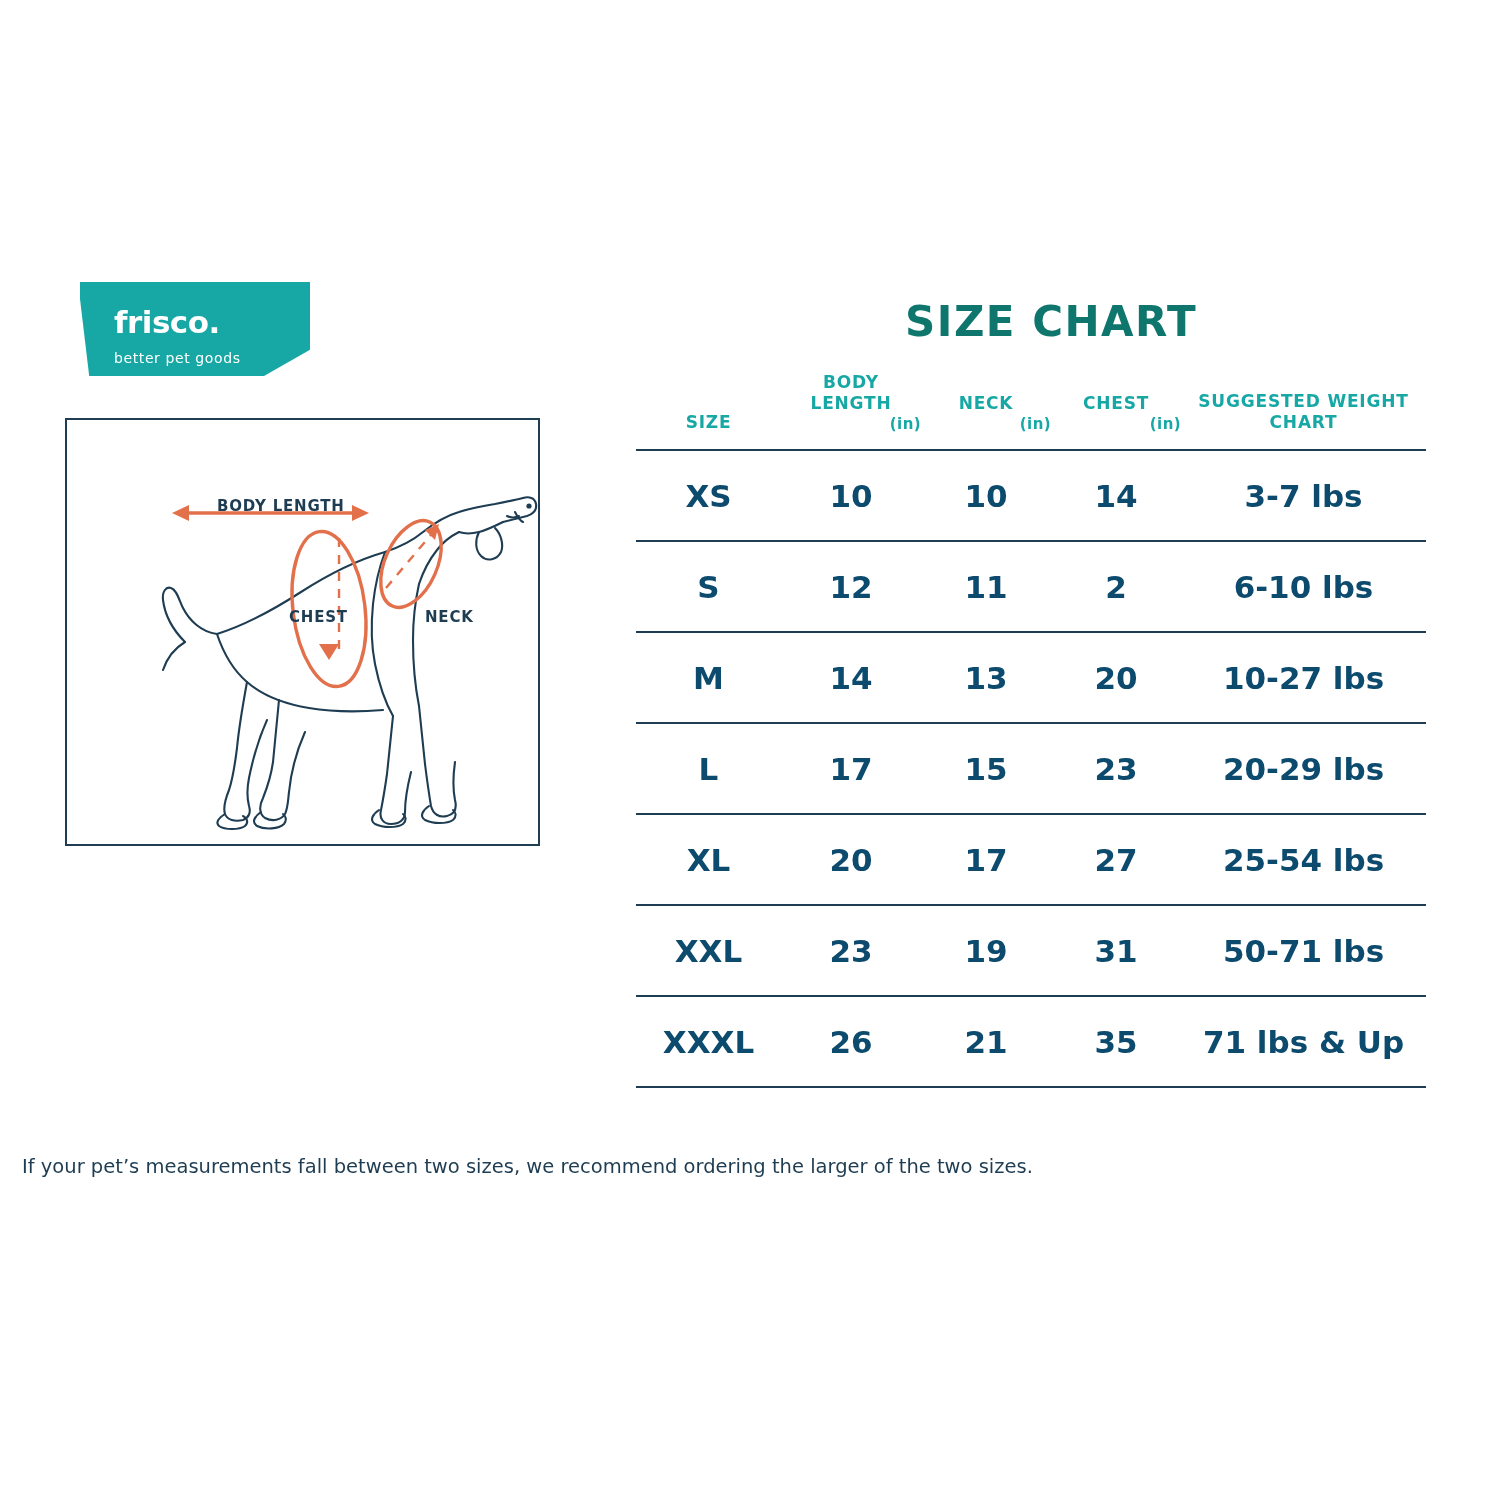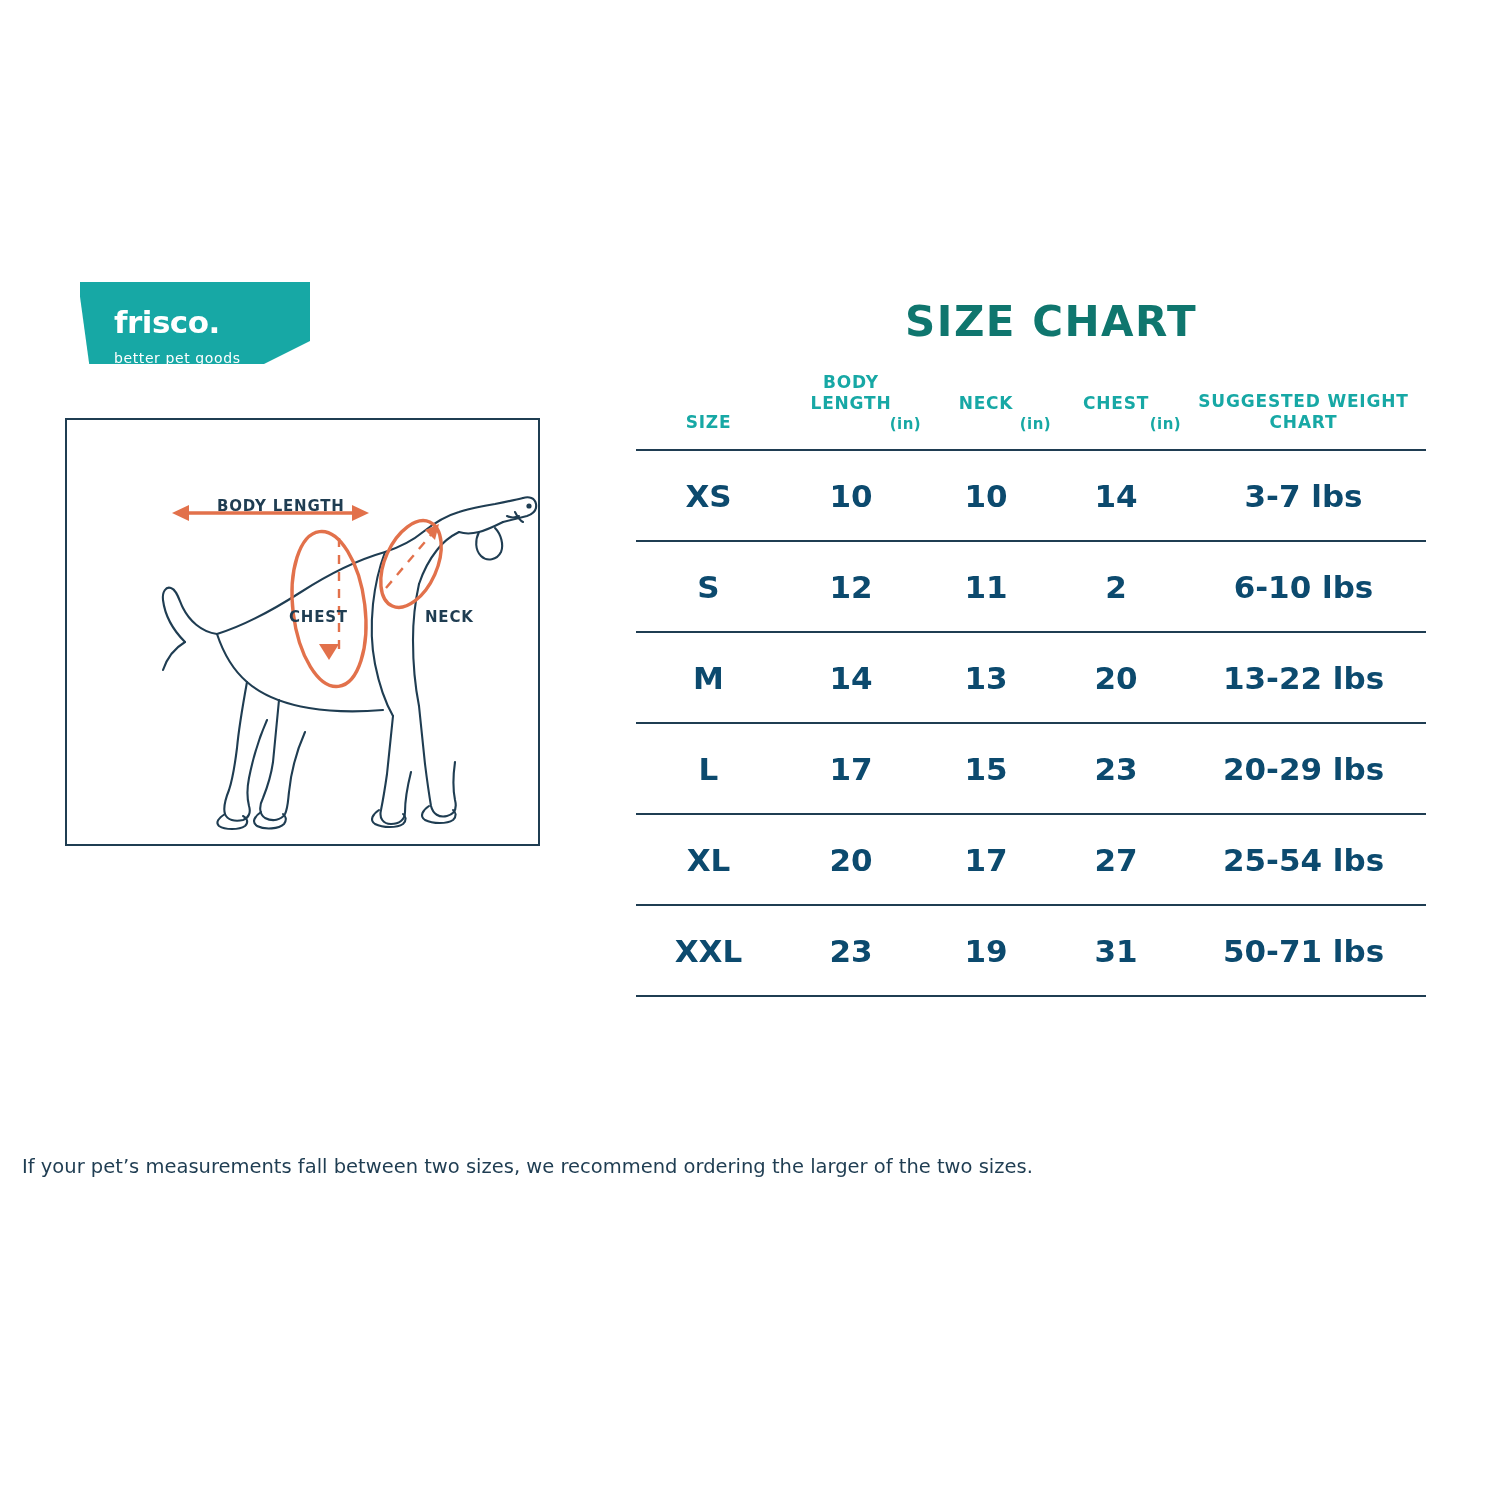--- a/index.html
+++ b/index.html
@@ -14,21 +14,21 @@
     font-family: "Liberation Sans", sans-serif;
     overflow: hidden;
   }
 
   
   #logo-block {
     position: absolute;
     left: 80px;
     top: 282px;
     width: 230px;
-    height: 82px;
+    height: 94px;
   }
   #logo-shape {
     position: absolute;
     inset: 0;
     background: #17a8a5;
     clip-path: polygon(0% 0%, 100% 0%, 100% 72%, 80% 100%, 4% 100%, 0% 18%);
   }
   #logo-wordmark {
     position: absolute;
     left: 34px;
@@ -281,21 +281,21 @@
         <td>12</td>
         <td>11</td>
         <td>2</td>
         <td class="col-weight">6-10 lbs</td>
       </tr>
       <tr>
         <td class="col-size">M</td>
         <td>14</td>
         <td>13</td>
         <td>20</td>
-        <td class="col-weight">13-22 lbs</td>
+        <td class="col-weight">10-27 lbs</td>
       </tr>
       <tr>
         <td class="col-size">L</td>
         <td>17</td>
         <td>15</td>
         <td>23</td>
         <td class="col-weight">20-29 lbs</td>
       </tr>
       <tr>
         <td class="col-size">XL</td>
@@ -304,19 +304,26 @@
         <td>27</td>
         <td class="col-weight">25-54 lbs</td>
       </tr>
       <tr>
         <td class="col-size">XXL</td>
         <td>23</td>
         <td>19</td>
         <td>31</td>
         <td class="col-weight">50-71 lbs</td>
       </tr>
+      <tr>
+        <td class="col-size">XXXL</td>
+        <td>26</td>
+        <td>21</td>
+        <td>35</td>
+        <td class="col-weight">71 lbs &amp; Up</td>
+      </tr>
     </tbody>
   </table>
 </div>
 
 <div id="footnote">
   <span class="line2">If your pet’s measurements fall between two sizes, we recommend ordering the larger of the two sizes.</span>
 </div>
 
 </body></html>

